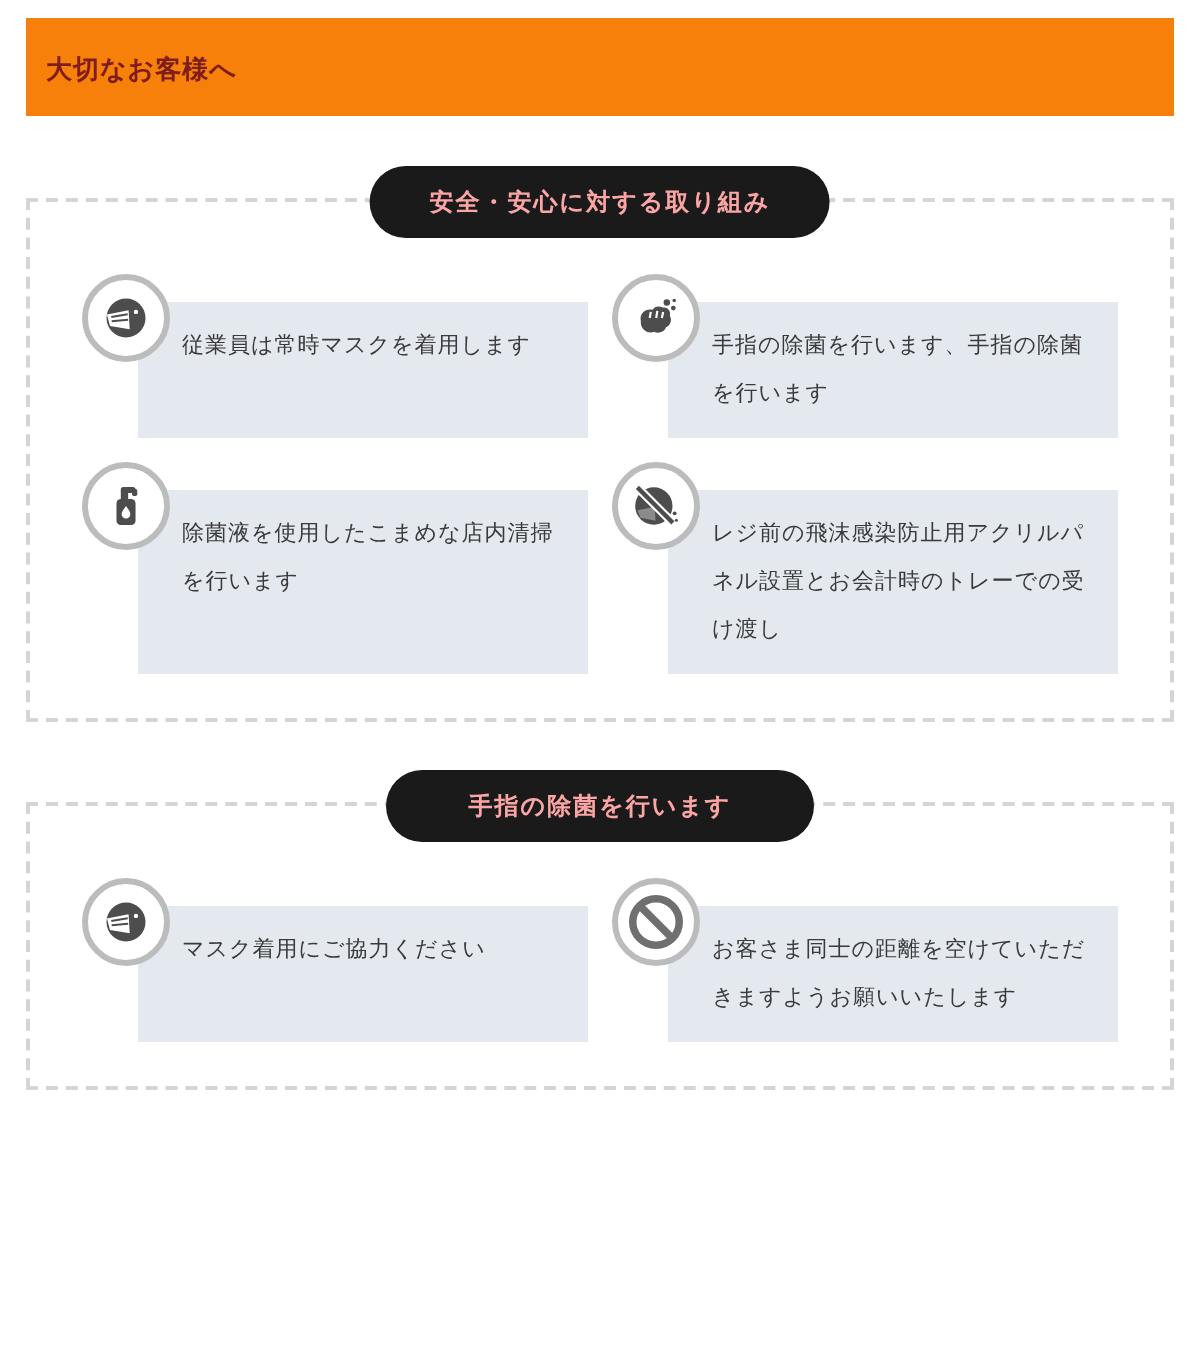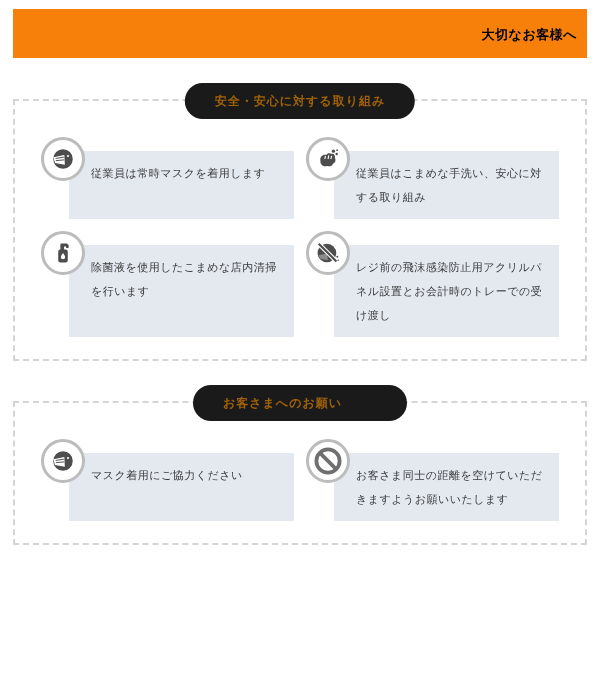--- a/index.html
+++ b/index.html
@@ -7,22 +7,22 @@
   body {
     width: 600px;
     font-family: "Liberation Sans", "DejaVu Sans", sans-serif;
     color: #333333;
   }
   .page { width: 600px; padding: 9px 13px 12px; }
 
   
   .banner {
     background: #f7800a;
-    color: #000000;
-    text-align: right;
+    color: #7f1d1d;
+    text-align: left;
     padding: 12px 10px 10px;
     font-weight: bold;
     font-size: 13px;
     line-height: 27px;
     letter-spacing: 0.5px;
   }
 
   
   .section {
     position: relative;
@@ -30,26 +30,26 @@
     margin-top: 41px;
     padding: 36px 26px 22px;
   }
   .section + .section { margin-top: 40px; }
   .section-pill {
     position: absolute;
     top: -18px;
     left: 50%;
     transform: translateX(-50%);
     background: #1a1a1a;
-    color: #a16207;
+    color: #fca5a5;
     min-width: 214px;
     height: 36px;
     line-height: 36px;
     border-radius: 18px;
-    text-align: left;
+    text-align: center;
     font-size: 12px;
     font-weight: bold;
     letter-spacing: 1px;
     padding: 0 30px;
     white-space: nowrap;
   }
 
   .items-grid {
     display: grid;
     grid-template-columns: 1fr 1fr;
@@ -117,21 +117,21 @@
       <div class="item">
         <span class="icon-circle">
           <svg width="26" height="26" viewBox="0 0 24 24" fill="#4d4d4d">
             <circle cx="17" cy="4.8" r="1.5"></circle>
             <circle cx="20" cy="7.4" r="1.1"></circle>
             <circle cx="20.4" cy="3.9" r="0.8"></circle>
             <path d="M5 13.5 C4.2 9.5 7.5 7.4 10.5 8.2 C11 6.8 13.5 6.2 15 7.2 C17.5 6.8 19 9 18.4 11 C19.6 13 18.6 15.6 16.6 16.3 C16 18.4 13.2 19.4 11.2 18.4 C8 19.6 4.6 17 5 13.5 Z"></path>
             <path d="M9.6 9.2 L9.1 12 M12.6 8.7 L12.1 12 M15.3 9.2 L14.7 12" stroke="#ffffff" stroke-width="1" fill="none"></path>
           </svg>
         </span>
-        <div class="bubble">従業員はこまめな手洗い、安心に対する取り組み</div>
+        <div class="bubble">手指の除菌を行います、手指の除菌を行います</div>
       </div>
 
       <div class="item">
         <span class="icon-circle">
           <svg width="26" height="26" viewBox="0 0 24 24">
             <rect x="7.6" y="8.8" width="8.8" height="12" rx="2" fill="#4d4d4d"></rect>
             <rect x="9.6" y="5" width="3.4" height="4.8" fill="#4d4d4d"></rect>
             <rect x="9.6" y="3.2" width="6.8" height="2.8" rx="1.2" fill="#4d4d4d"></rect>
             <rect x="14.8" y="4.2" width="2.4" height="3.2" rx="0.8" fill="#4d4d4d"></rect>
             <path d="M12 12 C13.3 13.9 14 14.7 14 15.8 A2 2 0 0 1 10 15.8 C10 14.7 10.7 13.9 12 12 Z" fill="#ffffff"></path>
@@ -151,21 +151,21 @@
             <circle cx="21.4" cy="18.6" r="0.7" fill="#4d4d4d"></circle>
           </svg>
         </span>
         <div class="bubble">レジ前の飛沫感染防止用アクリルパネル設置とお会計時のトレーでの受け渡し</div>
       </div>
 
     </div>
   </div>
 
   <div class="section">
-    <div class="section-pill">お客さまへのお願い</div>
+    <div class="section-pill">手指の除菌を行います</div>
     <div class="items-grid">
 
       <div class="item">
         <span class="icon-circle">
           <svg width="26" height="26" viewBox="0 0 24 24">
             <circle cx="12" cy="12" r="9" fill="#4d4d4d"></circle>
             <path d="M3.2 10.4 L13.2 8.4 L13.7 17.2 L4.6 15.7 Z" fill="#ffffff"></path>
             <path d="M5.2 11.5 L12.8 10.3 M5.4 13.5 L13 12.8" stroke="#4d4d4d" stroke-width="0.9" fill="none"></path>
             <circle cx="16.6" cy="9.2" r="1" fill="#ffffff"></circle>
           </svg>

